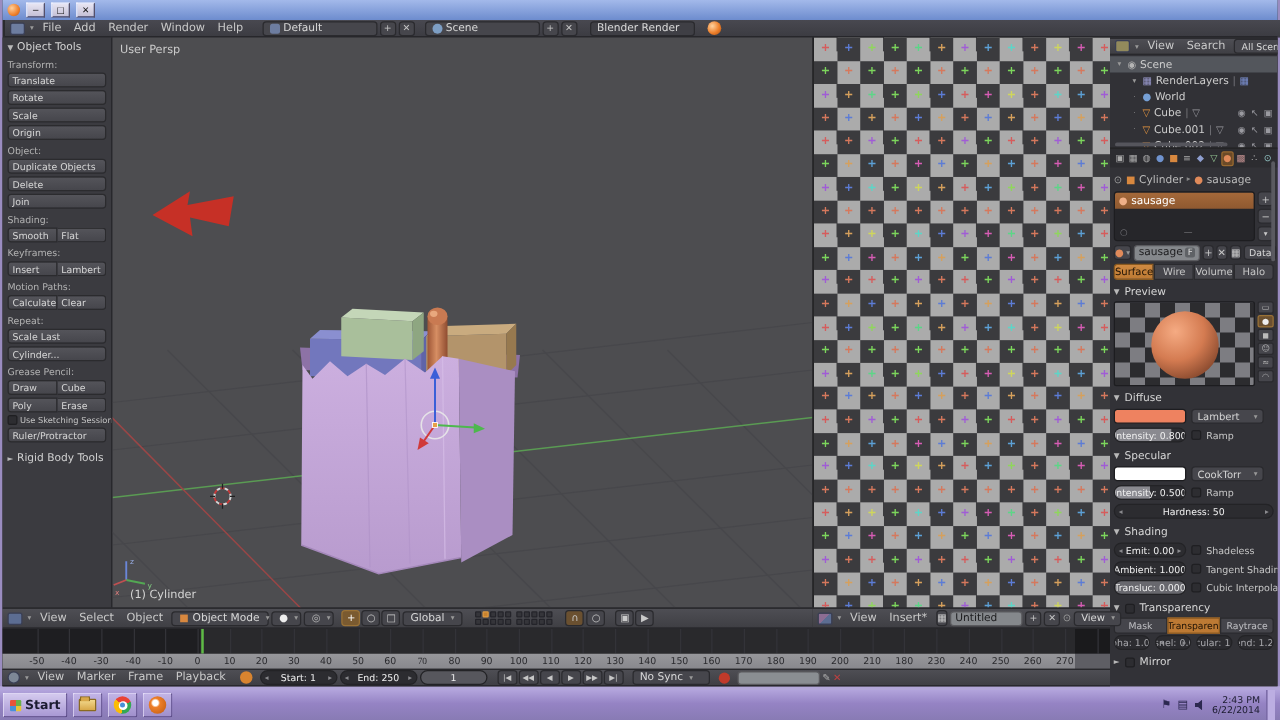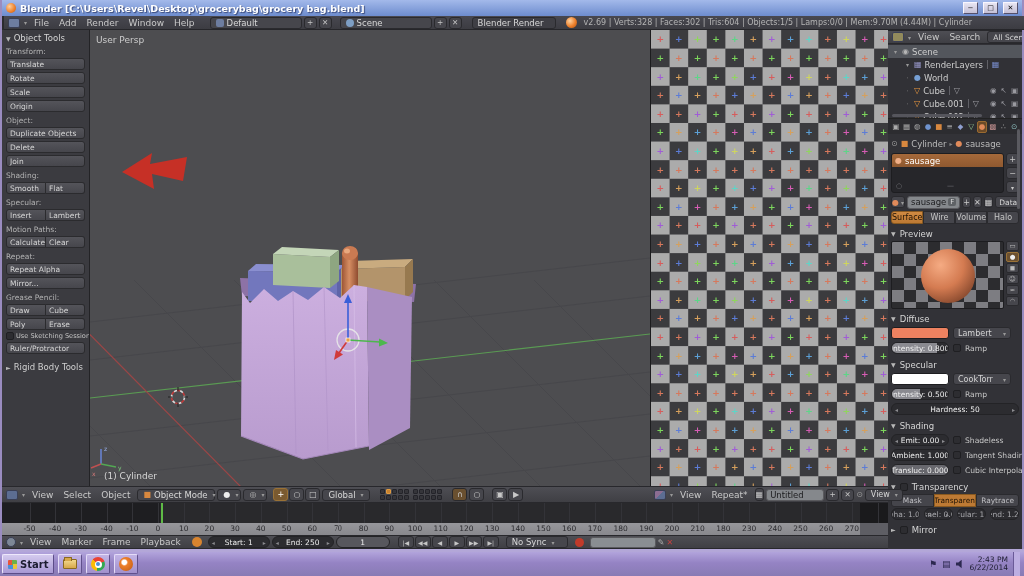--- a/index.html
+++ b/index.html
@@ -150,21 +150,20 @@
 <body>
 
 <div id="app">
 
   <div class="abs frame-l"></div>
   <div class="abs frame-r"></div>
   <div class="abs frame-b"></div>
 
   <div class="abs titlebar">
     <span class="tb-ic"></span>
-    <span class="tb-title nw">Blender [C:\Users\Revel\Desktop\grocerybag\grocery bag.blend]</span>
     <span class="winbtn">−</span>
     <span class="winbtn">□</span>
     <span class="winbtn">✕</span>
   </div>
 
   <div class="abs infobar">
     <span class="edic" style="background:#6d7da0"></span>
     <span class="darr">▾</span>
     <span id="info-menus" class="row">
         <span class="menu">File</span>
@@ -182,21 +181,20 @@
     <span class="field" style="width:92px;margin-left:6px">
       <span class="fldic scn"></span>
       <span>Scene</span>
     </span>
     <span class="ibtn">+</span>
     <span class="ibtn">✕</span>
     <span class="field" style="width:84px;margin-left:8px;background:#3f3f45">
       <span>Blender Render</span>
     </span>
     <span class="blogo"></span>
-    <span class="stats nw">v2.69 | Verts:328 | Faces:302 | Tris:604 | Objects:1/5 | Lamps:0/0 | Mem:9.70M (4.44M) | Cylinder</span>
   </div>
 
   <div class="abs toolshelf">
     <div class="ts-hdr">
       <span class="tri">▼</span>
       <span>Object Tools</span>
     </div>
     <div id="ts-body">
         <div class="ts-label">Transform:</div>
         <div class="ts-row">
@@ -219,36 +217,36 @@
           <div class="tbtn">Delete</div>
         </div>
         <div class="ts-row">
           <div class="tbtn">Join</div>
         </div>
         <div class="ts-label">Shading:</div>
         <div class="ts-row">
           <div class="tbtn">Smooth</div>
           <div class="tbtn">Flat</div>
         </div>
-        <div class="ts-label">Specular:</div>
+        <div class="ts-label">Keyframes:</div>
         <div class="ts-row">
           <div class="tbtn">Insert</div>
           <div class="tbtn">Lambert</div>
         </div>
         <div class="ts-label">Motion Paths:</div>
         <div class="ts-row">
           <div class="tbtn">Calculate</div>
           <div class="tbtn">Clear</div>
         </div>
         <div class="ts-label">Repeat:</div>
         <div class="ts-row">
-          <div class="tbtn">Repeat Alpha</div>
-        </div>
-        <div class="ts-row">
-          <div class="tbtn">Mirror...</div>
+          <div class="tbtn">Scale Last</div>
+        </div>
+        <div class="ts-row">
+          <div class="tbtn">Cylinder...</div>
         </div>
         <div class="ts-label">Grease Pencil:</div>
         <div class="ts-row">
           <div class="tbtn">Draw</div>
           <div class="tbtn">Cube</div>
         </div>
         <div class="ts-row">
           <div class="tbtn">Poly</div>
           <div class="tbtn">Erase</div>
         </div>
@@ -1013,21 +1011,21 @@
       <span class="manip">▣</span>
       <span class="manip">▶</span>
     </span>
   </div>
 
   <div class="abs ehdr uvh">
     <span class="edic img"></span>
     <span class="darr">▾</span>
     <span id="uv-menus" class="row">
         <span class="menu">View</span>
-        <span class="menu">Repeat*</span>
+        <span class="menu">Insert*</span>
       </span>
     <span class="manip" style="width:13px">▦</span>
     <span class="namefld" style="width:58px;flex:none;height:12px">
       <span>Untitled</span>
     </span>
     <span class="ibtn">+</span>
     <span class="ibtn">✕</span>
     <span style="color:#999;font-size:8px">⊙</span>
     <span class="field" style="width:38px;font-size:8px">
       <span>View</span>

